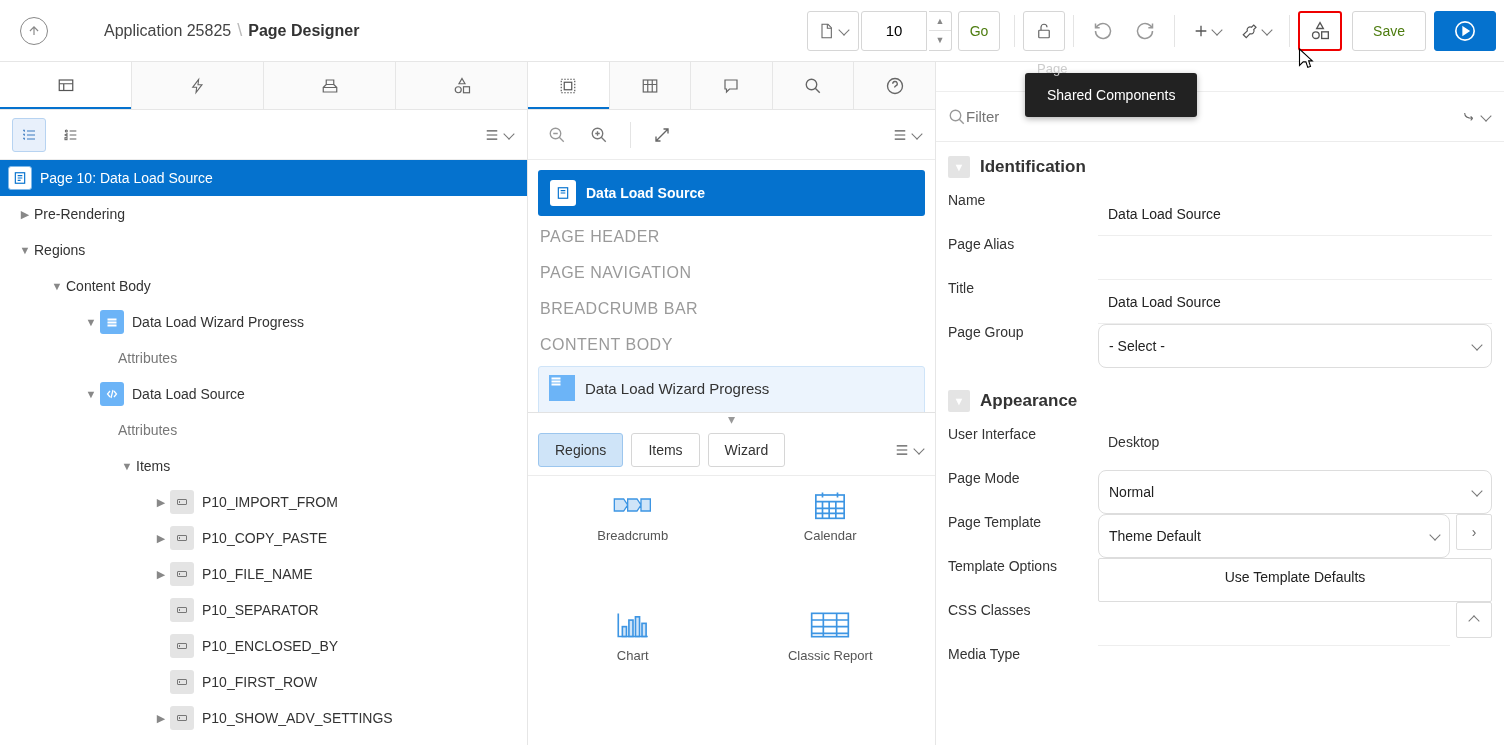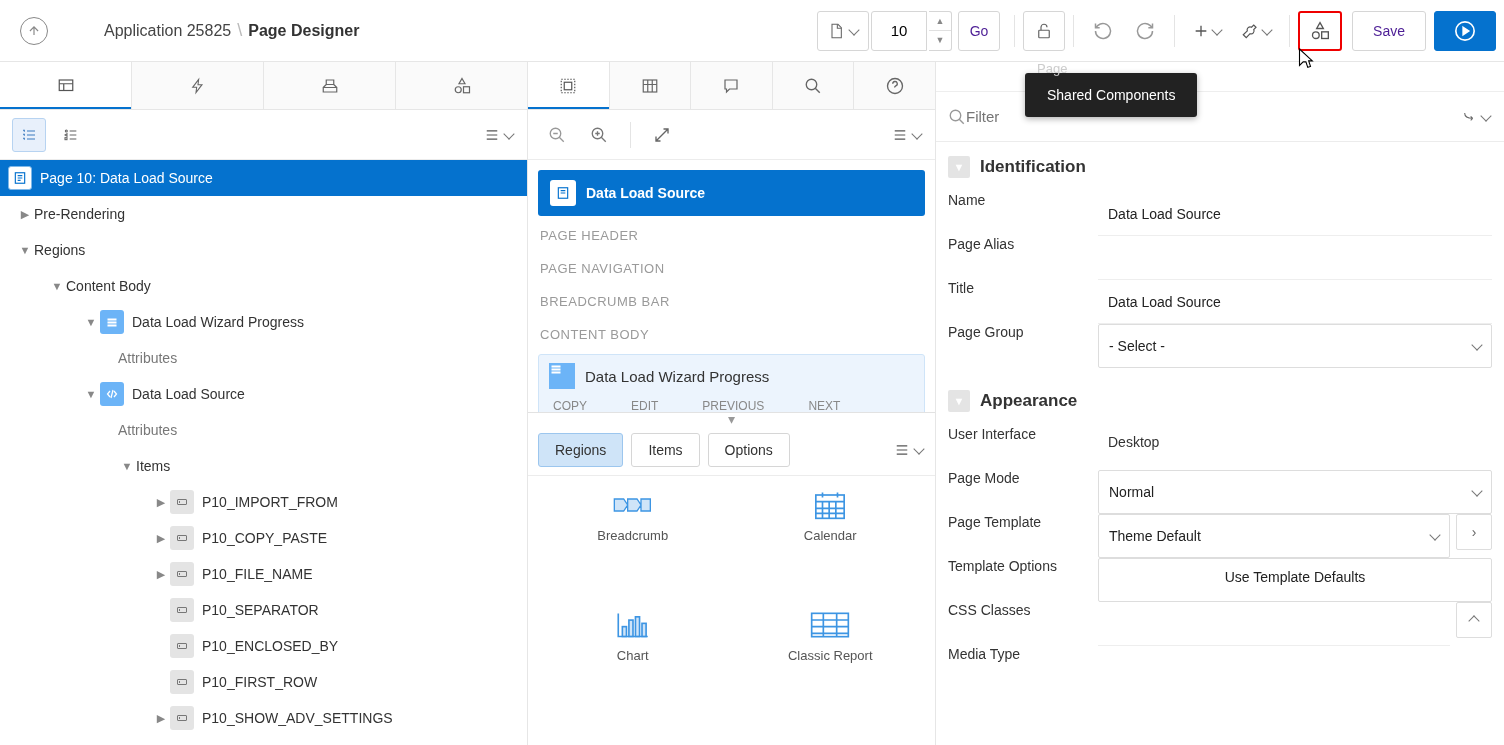--- a/index.html
+++ b/index.html
@@ -7,23 +7,23 @@
   
   
   .topbar { height: 62px; display: flex; align-items: center; border-bottom: 1px solid #e6e6e6; padding: 0 8px; }
   .back-circle { width: 28px; height: 28px; border: 1.5px solid #888; border-radius: 50%; display: flex; align-items: center; justify-content: center; margin: 0 12px; cursor: pointer; }
   .breadcrumb-app { color: #444; font-size: 16px; margin-left: 44px; }
   .breadcrumb-sep { color: #bbb; margin: 0 6px; font-size: 18px; }
   .breadcrumb-cur { font-weight: 700; color: #333; font-size: 16px; }
   .topbar-spacer { flex: 1; }
   .tb-group { display: flex; align-items: center; gap: 2px; margin-right: 6px; }
   .tb-sep { width: 1px; height: 32px; background: #e4e4e4; margin: 0 8px; }
-  .tb-btn { height: 40px; min-width: 42px; background: #fff; border: 1px solid #d6d6d6; border-radius: 3px; display: flex; align-items: center; justify-content: center; color: #4c1d95; cursor: pointer; padding: 0 10px; }
+  .tb-btn { height: 40px; min-width: 42px; background: #fff; border: 1px solid #d6d6d6; border-radius: 3px; display: flex; align-items: center; justify-content: center; color: #4d7c0f; cursor: pointer; padding: 0 10px; }
   .tb-btn.no-border { border: none; }
-  .tb-input { width: 56px; height: 40px; border: 1px solid #d6d6d6; border-radius: 3px 0 0 3px; text-align: center; font-size: 15px; }
+  .tb-input { width: 66px; height: 40px; border: 1px solid #d6d6d6; border-radius: 3px 0 0 3px; text-align: center; font-size: 15px; }
   .spinner { display: flex; flex-direction: column; border: 1px solid #d6d6d6; border-left: none; border-radius: 0 3px 3px 0; height: 40px; }
   .spinner div { flex: 1; width: 22px; display: flex; align-items:center; justify-content:center; cursor: pointer; color: #888; font-size: 9px; }
   .spinner div:first-child { border-bottom: 1px solid #e0e0e0; }
   .tb-save { background: #fff; }
   .tb-run { background: #0572ce; border-color: #0572ce; color: #fff; width: 62px; }
   .tb-highlight { border: 2px solid #ef0000; }
   
   
   .tooltip { position: absolute; top: 73px; left: 1025px; background: #222; color: #fff; padding: 14px 22px; border-radius: 3px; font-size: 14px; z-index: 100; box-shadow: 0 2px 6px rgba(0,0,0,0.3); }
   .cursor-img { position: absolute; top: 47px; left: 1294px; z-index: 101; font-size: 22px; color: #000; }
@@ -63,21 +63,21 @@
   .ind-2 { padding-left: 48px; }
   .ind-3 { padding-left: 82px; }
   .ind-4 { padding-left: 118px; }
   .ind-5 { padding-left: 152px; }
   .muted { color: #777; }
 
   
   .layout-scroll { flex: 1; overflow-y: auto; padding: 10px 10px 0 10px; display:flex; flex-direction: column; gap: 6px; }
   .layout-region { border-radius: 3px; padding: 10px 12px; display:flex; align-items:center; gap: 10px; }
   .layout-region.primary { background: #0572ce; color:#fff; font-weight:600; }
-  .layout-label { color: #9a9a9a; font-size: 13px; letter-spacing: 0.5px; padding: 6px 2px; }
+  .layout-label { color: #9a9a9a; font-size: 16px; letter-spacing: 0.5px; padding: 6px 2px; }
   .layout-wizard { border: 1px solid #cfe4f8; background: #ecf4fd; border-radius:3px; padding: 8px 10px; }
   .layout-wizard-head { display:flex; align-items:center; gap:10px; color:#333; font-size:15px; margin-bottom: 8px; }
   .layout-buttons { display:flex; flex-wrap:wrap; gap: 36px 44px; color:#888; font-size:12px; padding: 2px 4px; }
   .hsplitter { height: 14px; display:flex; align-items:center; justify-content:center; color:#999; cursor:row-resize; border-top: 1px solid #e2e2e2; }
   
   
   .gallery-head { height: 50px; display:flex; align-items:center; padding: 0 10px; gap: 8px; border-bottom: 1px solid #ececec; }
   .pill { height: 34px; padding: 0 16px; border: 1px solid #d6d6d6; border-radius:3px; display:flex; align-items:center; cursor:pointer; color:#333; }
   .pill.active { background:#cfe4f8; border-color:#9cc6ee; }
   .gallery-scroll { flex:1; overflow-y:auto; display:flex; flex-wrap:wrap; padding: 14px 6px; }
@@ -88,21 +88,21 @@
   
   .filterrow { height:50px; display:flex; align-items:center; padding: 0 12px; border-bottom:1px solid #ececec; }
   .filter-input { flex:1; border:none; outline:none; font-size:15px; color:#555; }
   .props-scroll { flex:1; overflow-y:auto; }
   .prop-section-head { display:flex; align-items:center; gap:10px; padding: 14px 12px; font-weight:700; font-size:17px; color:#333; }
   .collapse-box { width:22px; height:22px; background:#e4e4e4; border-radius:2px; display:flex; align-items:center; justify-content:center; color:#fff; font-size:11px; }
   .prop-row { display:flex; min-height: 44px; padding: 0 12px; }
   .prop-label { width: 150px; color:#333; }
   .prop-val { flex:1; color:#333; padding: 8px 10px; }
   .prop-input-look { flex:1; border-bottom: 1px solid #eee; padding: 8px 10px; display:flex; align-items:center; justify-content:space-between; }
-  .prop-select { flex:1; border:1px solid #ddd; border-radius:2px; padding: 8px 10px; display:flex; align-items:center; justify-content:space-between; cursor:pointer; }
+  .prop-select { flex:1; border:1px solid #ddd; border-radius:8px; padding: 8px 10px; display:flex; align-items:center; justify-content:space-between; cursor:pointer; }
   .prop-btn { border:1px solid #ddd; border-radius:2px; padding: 10px; flex:1; text-align:center; cursor:pointer; }
   .sq-btn { width:36px; height:36px; border:1px solid #ddd; border-radius:2px; display:flex; align-items:center; justify-content:center; margin-left:6px; cursor:pointer; color:#666; }
 
   svg { display:block; }
   .chev::after { content: ""; display:inline-block; width:7px; height:7px; border-right:1.5px solid #777; border-bottom:1.5px solid #777; transform: rotate(45deg); margin-bottom:2px; }
   .chev-up::after { content:""; display:inline-block; width:7px; height:7px; border-right:1.5px solid #777; border-bottom:1.5px solid #777; transform: rotate(-135deg); margin-top:3px; }
 </style>
 </head>
 <body>
 
@@ -467,21 +467,21 @@
             <span>NEXT</span>
           </div>
       </div>
     </div>
 
     <div class="hsplitter">▾</div>
 
     <div class="gallery-head">
       <div class="pill active">Regions</div>
       <div class="pill">Items</div>
-      <div class="pill">Options</div>
+      <div class="pill">Wizard</div>
       <div class="flex-spacer"></div>
       <div class="small-btn" style="border:none;">
           <svg width="18" height="14" viewBox="0 0 24 24" stroke="#555" stroke-width="2">
             <path d="M3 5h18M3 12h18M3 19h18"></path>
           </svg>
           <span class="chev" style="margin-left:4px"></span>
         </div>
     </div>
     <div class="gallery-scroll" id="gallery">
         <div class="gal-item">

